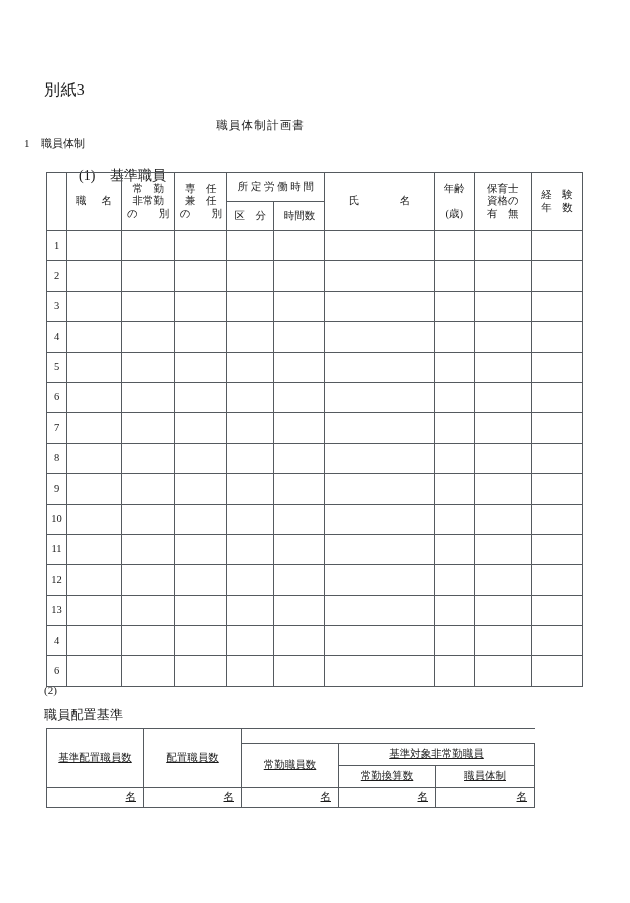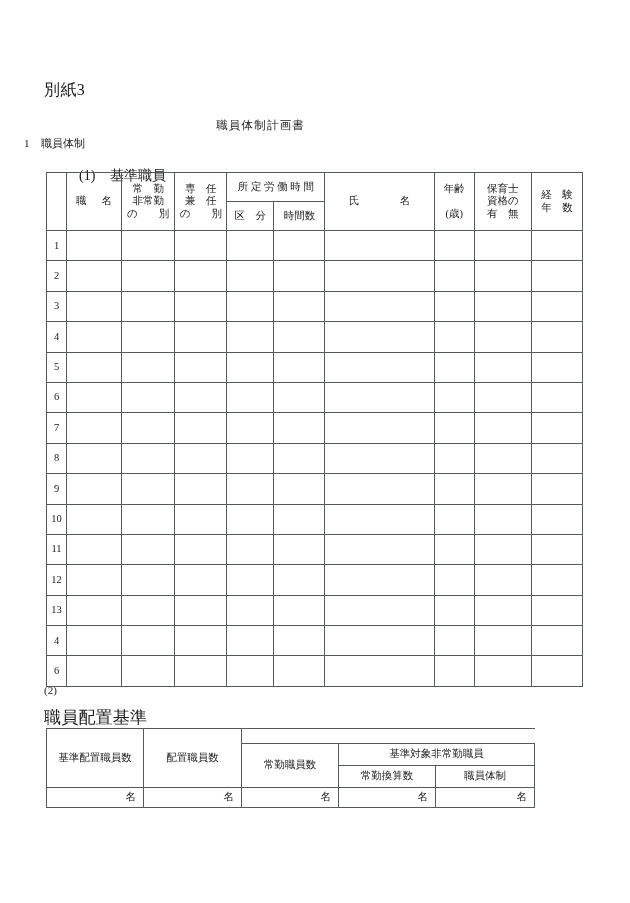--- a/index.html
+++ b/index.html
@@ -123,32 +123,33 @@
     position: absolute;
     left: 44px;
     top: 684px;
     font-size: 11px;
     white-space: nowrap;
   }
   .label-haichi {
     position: absolute;
     left: 44px;
     top: 706px;
-    font-size: 17px;
+    font-size: 13px;
     letter-spacing: 0.2px;
     white-space: nowrap;
   }
 
   .place-table {
     position: absolute;
     left: 46px;
     top: 728px;
     border-collapse: collapse;
     table-layout: fixed;
     width: 488px;
+    text-decoration: underline;
   }
   .place-table td {
     border: 1px solid #555a5f;
     padding: 0;
     font-size: 10.5px;
     font-weight: normal;
     text-align: center;
     vertical-align: middle;
     line-height: 1.2;
     color: #1a1a1a;

